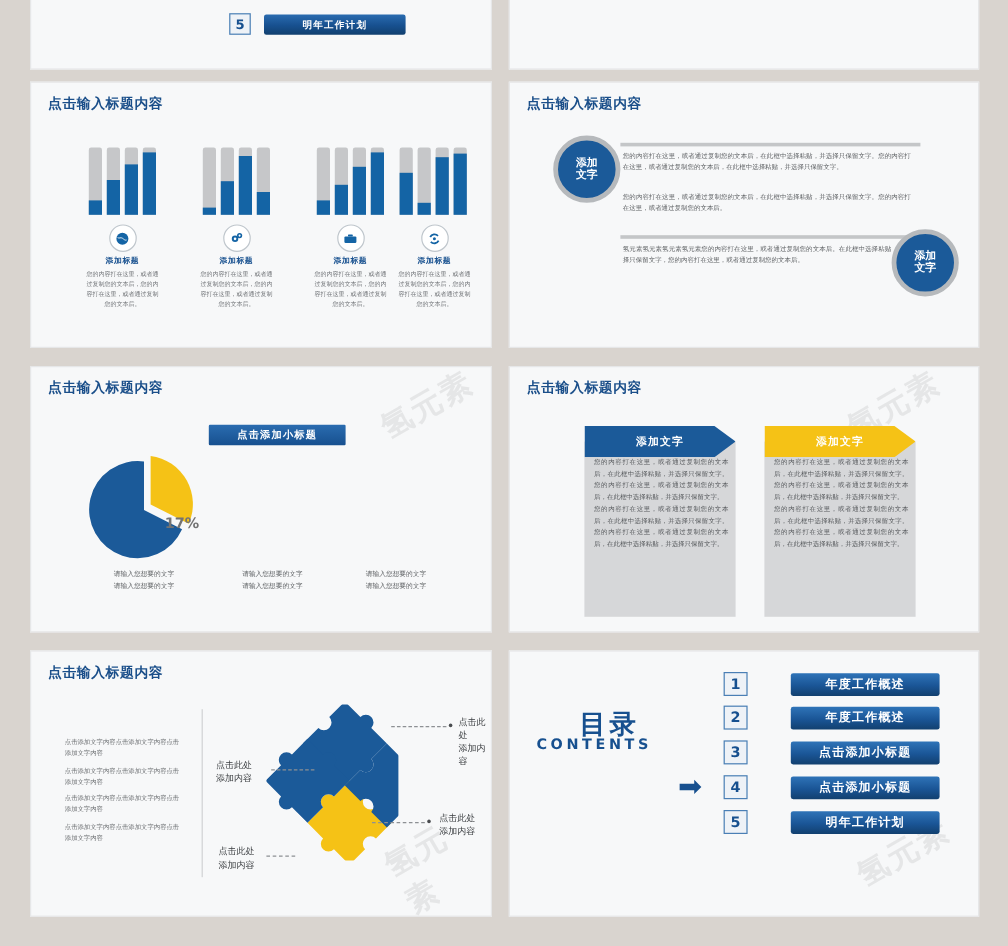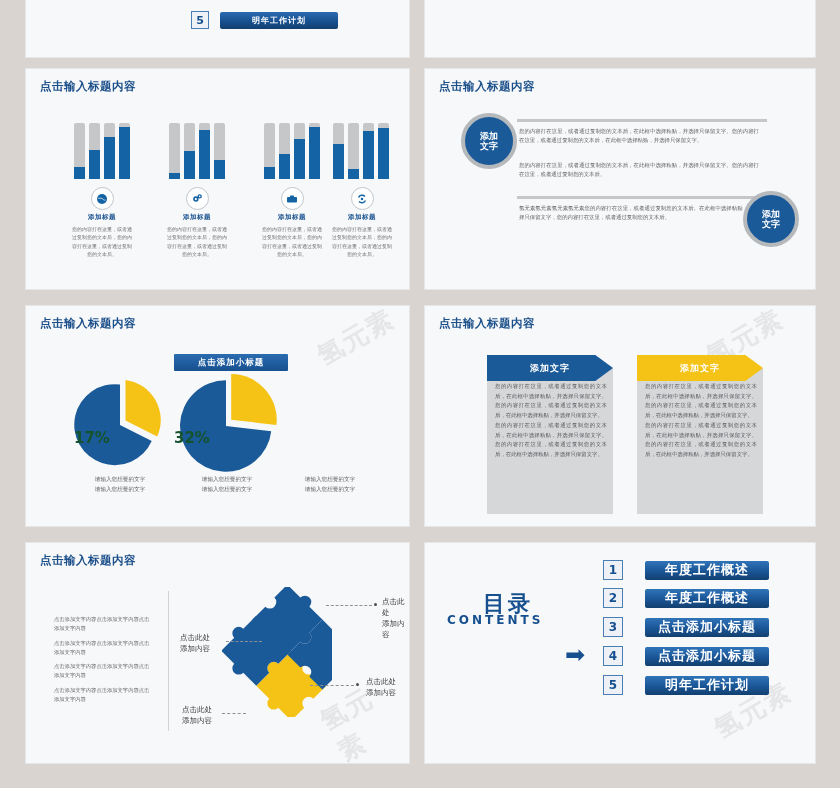--- a/index.html
+++ b/index.html
@@ -87,22 +87,22 @@
   #s5{left:25px;top:305px;width:385px;height:222px;}
   .subtitle-bar{
     position:absolute;
     background:linear-gradient(180deg,#2a6cb0,#17508f);
     color:#fff;font-size:8.5px;font-weight:bold;
     display:flex;align-items:center;justify-content:center;
     letter-spacing:1px;border-radius:1px;
   }
   .pie-wrap{position:absolute;width:92px;height:92px;}
   .pie-pct{
-    position:absolute;color:#14532d;font-weight:bold;font-size:15px;
-    left:0;right:0;text-align:left;
+    position:absolute;color:#737373;font-weight:bold;font-size:12px;
+    left:0;right:0;text-align:right;
   }
   .pie-cap{
     position:absolute;text-align:center;left:0;right:0;
     font-size:5.6px;color:#5f6265;line-height:1.8;
   }
 
   
   #s6{left:424px;top:305px;width:392px;height:222px;}
   .arrowban{
     position:absolute;height:26px;color:#fff;
@@ -131,23 +131,23 @@
     position:absolute;font-size:12px;font-weight:bold;color:#17508f;
     letter-spacing:3px;
   }
   .c-row{position:absolute;display:flex;align-items:center;}
   .c-num{
     width:20px;height:20px;border:1px solid #4a7fb5;background:#eef2f7;
     color:#17508f;font-size:12px;font-weight:bold;
     display:flex;align-items:center;justify-content:center;box-sizing:border-box;
   }
   .c-bar{
-    margin-left:22px;width:124px;height:19px;border-radius:2px;
+    margin-left:36px;width:124px;height:19px;border-radius:2px;
     background:linear-gradient(180deg,#2f74b8 0%,#1a5596 55%,#12406f 100%);
-    color:#fff;font-size:13px;font-weight:bold;letter-spacing:1px;
+    color:#fff;font-size:10px;font-weight:bold;letter-spacing:1px;
     display:flex;align-items:center;justify-content:center;
   }
   .bigarrow{position:absolute;color:#17508f;font-size:24px;line-height:1;}
 </style>
 </head>
 <body>
 
 <div class="page">
 
   <div class="slide" id="s1">
@@ -308,29 +308,20 @@
         <path d="M50 50 L50 6 A44 44 0 1 0 84.5 67.5 Z" fill="#1b5a99"></path>
         <g transform="translate(6,-5)">
           <path d="M50 50 L50 6 A44 44 0 0 1 84.5 67.5 Z" fill="#f5c216"></path>
         </g>
       </svg>
       <div class="pie-pct" style="top:50px;">17%</div>
     </div>
     <div class="pie-cap" style="left:28px;top:168px;width:132px;white-space:pre-line;">请输入您想要的文字
 请输入您想要的文字</div>
 
-    <div class="pie-wrap" style="left:148px;top:68px;width:104px;height:104px;">
-      <svg width="104" height="104" viewBox="0 0 100 100">
-        <path d="M50 50 L50 6 A44 44 0 1 0 93.5 55 Z" fill="#1b5a99"></path>
-        <g transform="translate(5,-6)">
-          <path d="M50 50 L50 6 A44 44 0 0 1 93.5 55 Z" fill="#f5c216"></path>
-        </g>
-      </svg>
-      <div class="pie-pct" style="top:55px;">32%</div>
-    </div>
     <div class="pie-cap" style="left:135px;top:168px;width:132px;white-space:pre-line;">请输入您想要的文字
 请输入您想要的文字</div>
 
     <div class="pie-cap" style="left:238px;top:168px;width:132px;white-space:pre-line;">请输入您想要的文字
 请输入您想要的文字</div>
   </div>
 
   <div class="slide" id="s6">
     <div class="slide-title">点击输入标题内容</div>
     <div class="wm" style="left:278px;top:14px;">氢元素</div>

